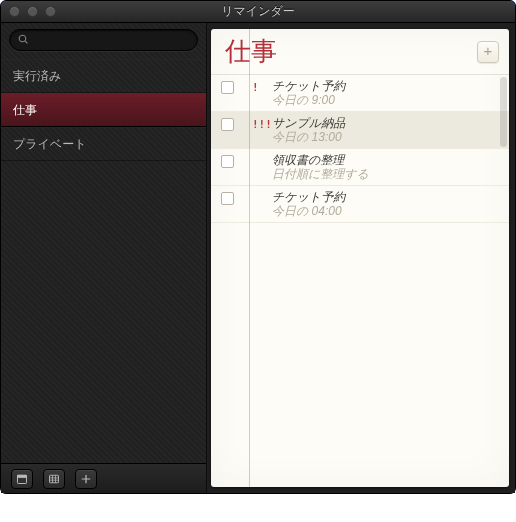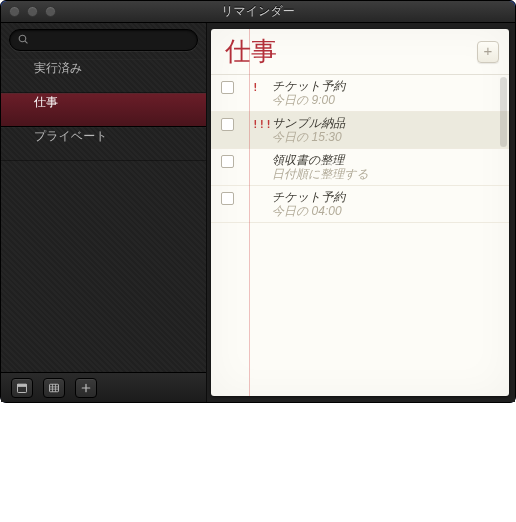--- a/index.html
+++ b/index.html
@@ -1,18 +1,18 @@
 <!DOCTYPE html>
 <html><head>
 <meta charset="utf-8">
 <style>
   * { box-sizing: border-box; margin: 0; padding: 0; }
   html, body { width: 516px; height: 522px; overflow: hidden; font-family: "Hiragino Kaku Gothic Pro", "Lucida Grande", sans-serif; }
   .window {
-    width: 516px; height: 403px;
+    width: 516px; height: 494px;
     background: #1d4ed8;
     border: 1px solid #000;
     border-radius: 6px;
     position: relative;
     display: flex; flex-direction: column;
     box-shadow: inset 0 1px 0 rgba(255,255,255,0.08);
   }
   .titlebar {
     height: 22px;
     background: linear-gradient(#3d3d3d, #262626);
@@ -50,22 +50,22 @@
     padding: 0 8px;
     box-shadow: inset 0 1px 2px rgba(0,0,0,0.6), 0 1px 0 rgba(255,255,255,0.05);
   }
   .search svg { width: 11px; height: 11px; fill: #888; }
   .search input {
     flex: 1; background: transparent; border: none; outline: none;
     color: #ddd; font-size: 11px; margin-left: 6px;
   }
   .lists { flex: 1; }
   .list-item {
-    height: 34px; display: flex; 
-    padding: 0 33px; color: #b8b8b8; font-size: 12px;
+    height: 34px; display: flex; align-items: center;
+    padding: 0 12px; color: #b8b8b8; font-size: 12px;
     border-bottom: 1px solid rgba(0,0,0,0.35);
     border-top: 1px solid rgba(255,255,255,0.02);
     cursor: default;
   }
   .list-item.selected {
     background: linear-gradient(#6a1d28, #4a141c);
     color: #fff;
     border-top: 1px solid rgba(255,255,255,0.08);
     border-bottom: 1px solid #000;
   }
@@ -231,21 +231,21 @@
               <div class="tsub">今日の 9:00</div>
             </div>
           </div>
 
           <div class="task selected">
             <div class="chk"></div>
             <div class="gutter"></div>
             <div class="bang">!!!</div>
             <div class="tcontent">
               <div class="ttitle">サンプル納品</div>
-              <div class="tsub">今日の 15:30</div>
+              <div class="tsub">今日の 13:00</div>
             </div>
           </div>
 
           <div class="task">
             <div class="chk"></div>
             <div class="gutter"></div>
             <div class="bang"></div>
             <div class="tcontent">
               <div class="ttitle">領収書の整理</div>
               <div class="tsub">日付順に整理する</div>

